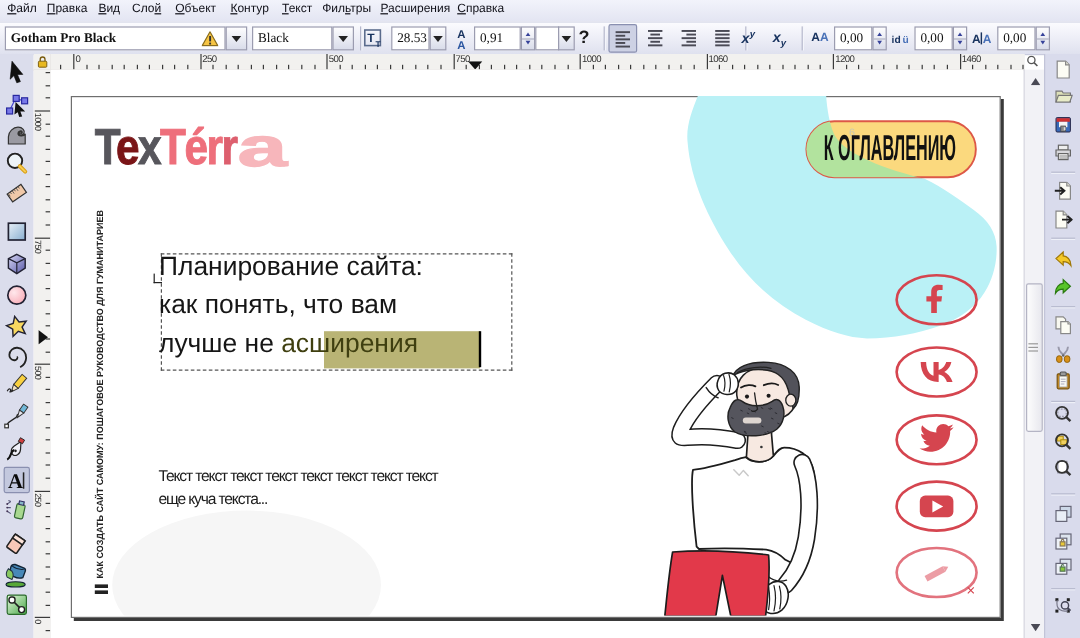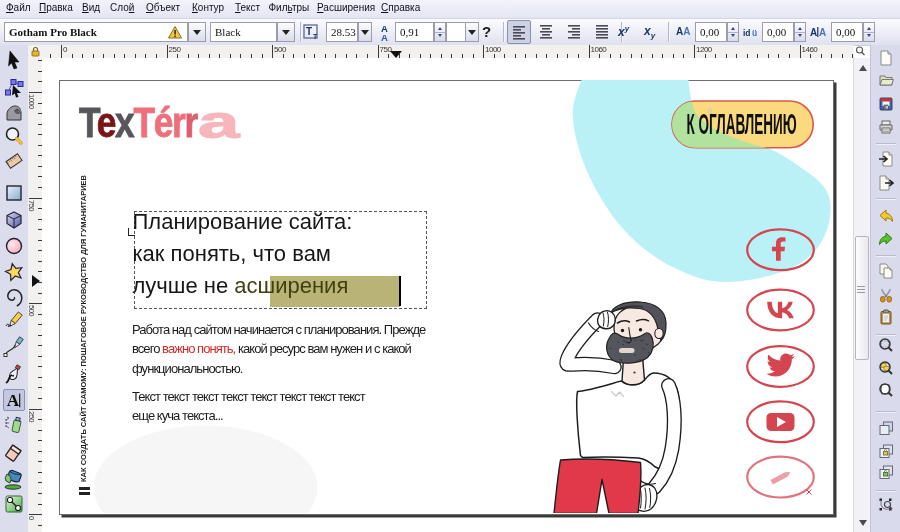--- a/index.html
+++ b/index.html
@@ -618,21 +618,20 @@
     </div>
 <div class="abs" style="left:0;top:0;width:0;height:0;font-weight:bold;white-space:nowrap">
       <span style="position:absolute;left:79px;top:102px;font-size:42px;line-height:42px;color:#57565c;letter-spacing:-1.5px;-webkit-text-stroke:0.8px currentColor;transform:scaleX(0.84);transform-origin:left top;display:inline-block">T<span style="color:#7a1517">e</span>x<span style="color:#ee6f7b">Té</span><span style="color:#ee6f7b">r</span><span style="color:#dd5f6e">r</span></span>
       <span style="position:absolute;left:198px;top:99.2px;font-size:46px;line-height:46px;color:#f7b6bb;-webkit-text-stroke:1px currentColor;transform:scale(1.62,1);transform-origin:left top;display:inline-block">a</span>
     </div>
     <div id="dashbox"></div>
     <div id="hl"></div>
 <div id="heading">Планирование сайта:<br>как понять, что вам<br>лучше не <span style="color:#3f3f10">асширения</span></div>
 <div id="caret"></div>
 <div class="abs" style="left:128px;top:228px;width:6px;height:7px;border-left:1.5px solid #222;border-bottom:1.5px solid #222"></div>
-    <div class="bodytxt" style="left:132px;top:319.5px">Работа над сайтом начинается с планирования. Прежде<br>всего <span style="color:#d42a2a">важно понять,</span> какой ресурс вам нужен и с какой<br>функциональностью.</div>
 <div class="bodytxt" style="left:132px;top:386.5px">Текст текст текст текст текст текст текст текст<br>еще куча текста...</div>
     <div id="vtext">
       <span>КАК СОЗДАТЬ САЙТ САМОМУ: ПОШАГОВОЕ РУКОВОДСТВО ДЛЯ ГУМАНИТАРИЕВ</span>
     </div>
 <div class="abs" style="left:78.5px;top:487px;width:11px;height:3px;background:#222"></div>
 <div class="abs" style="left:78.5px;top:491.5px;width:11px;height:3px;background:#222"></div>
     <div id="btntext">
       <span>К&nbsp;ОГЛАВЛЕНИЮ</span>
     </div>
   </div>

